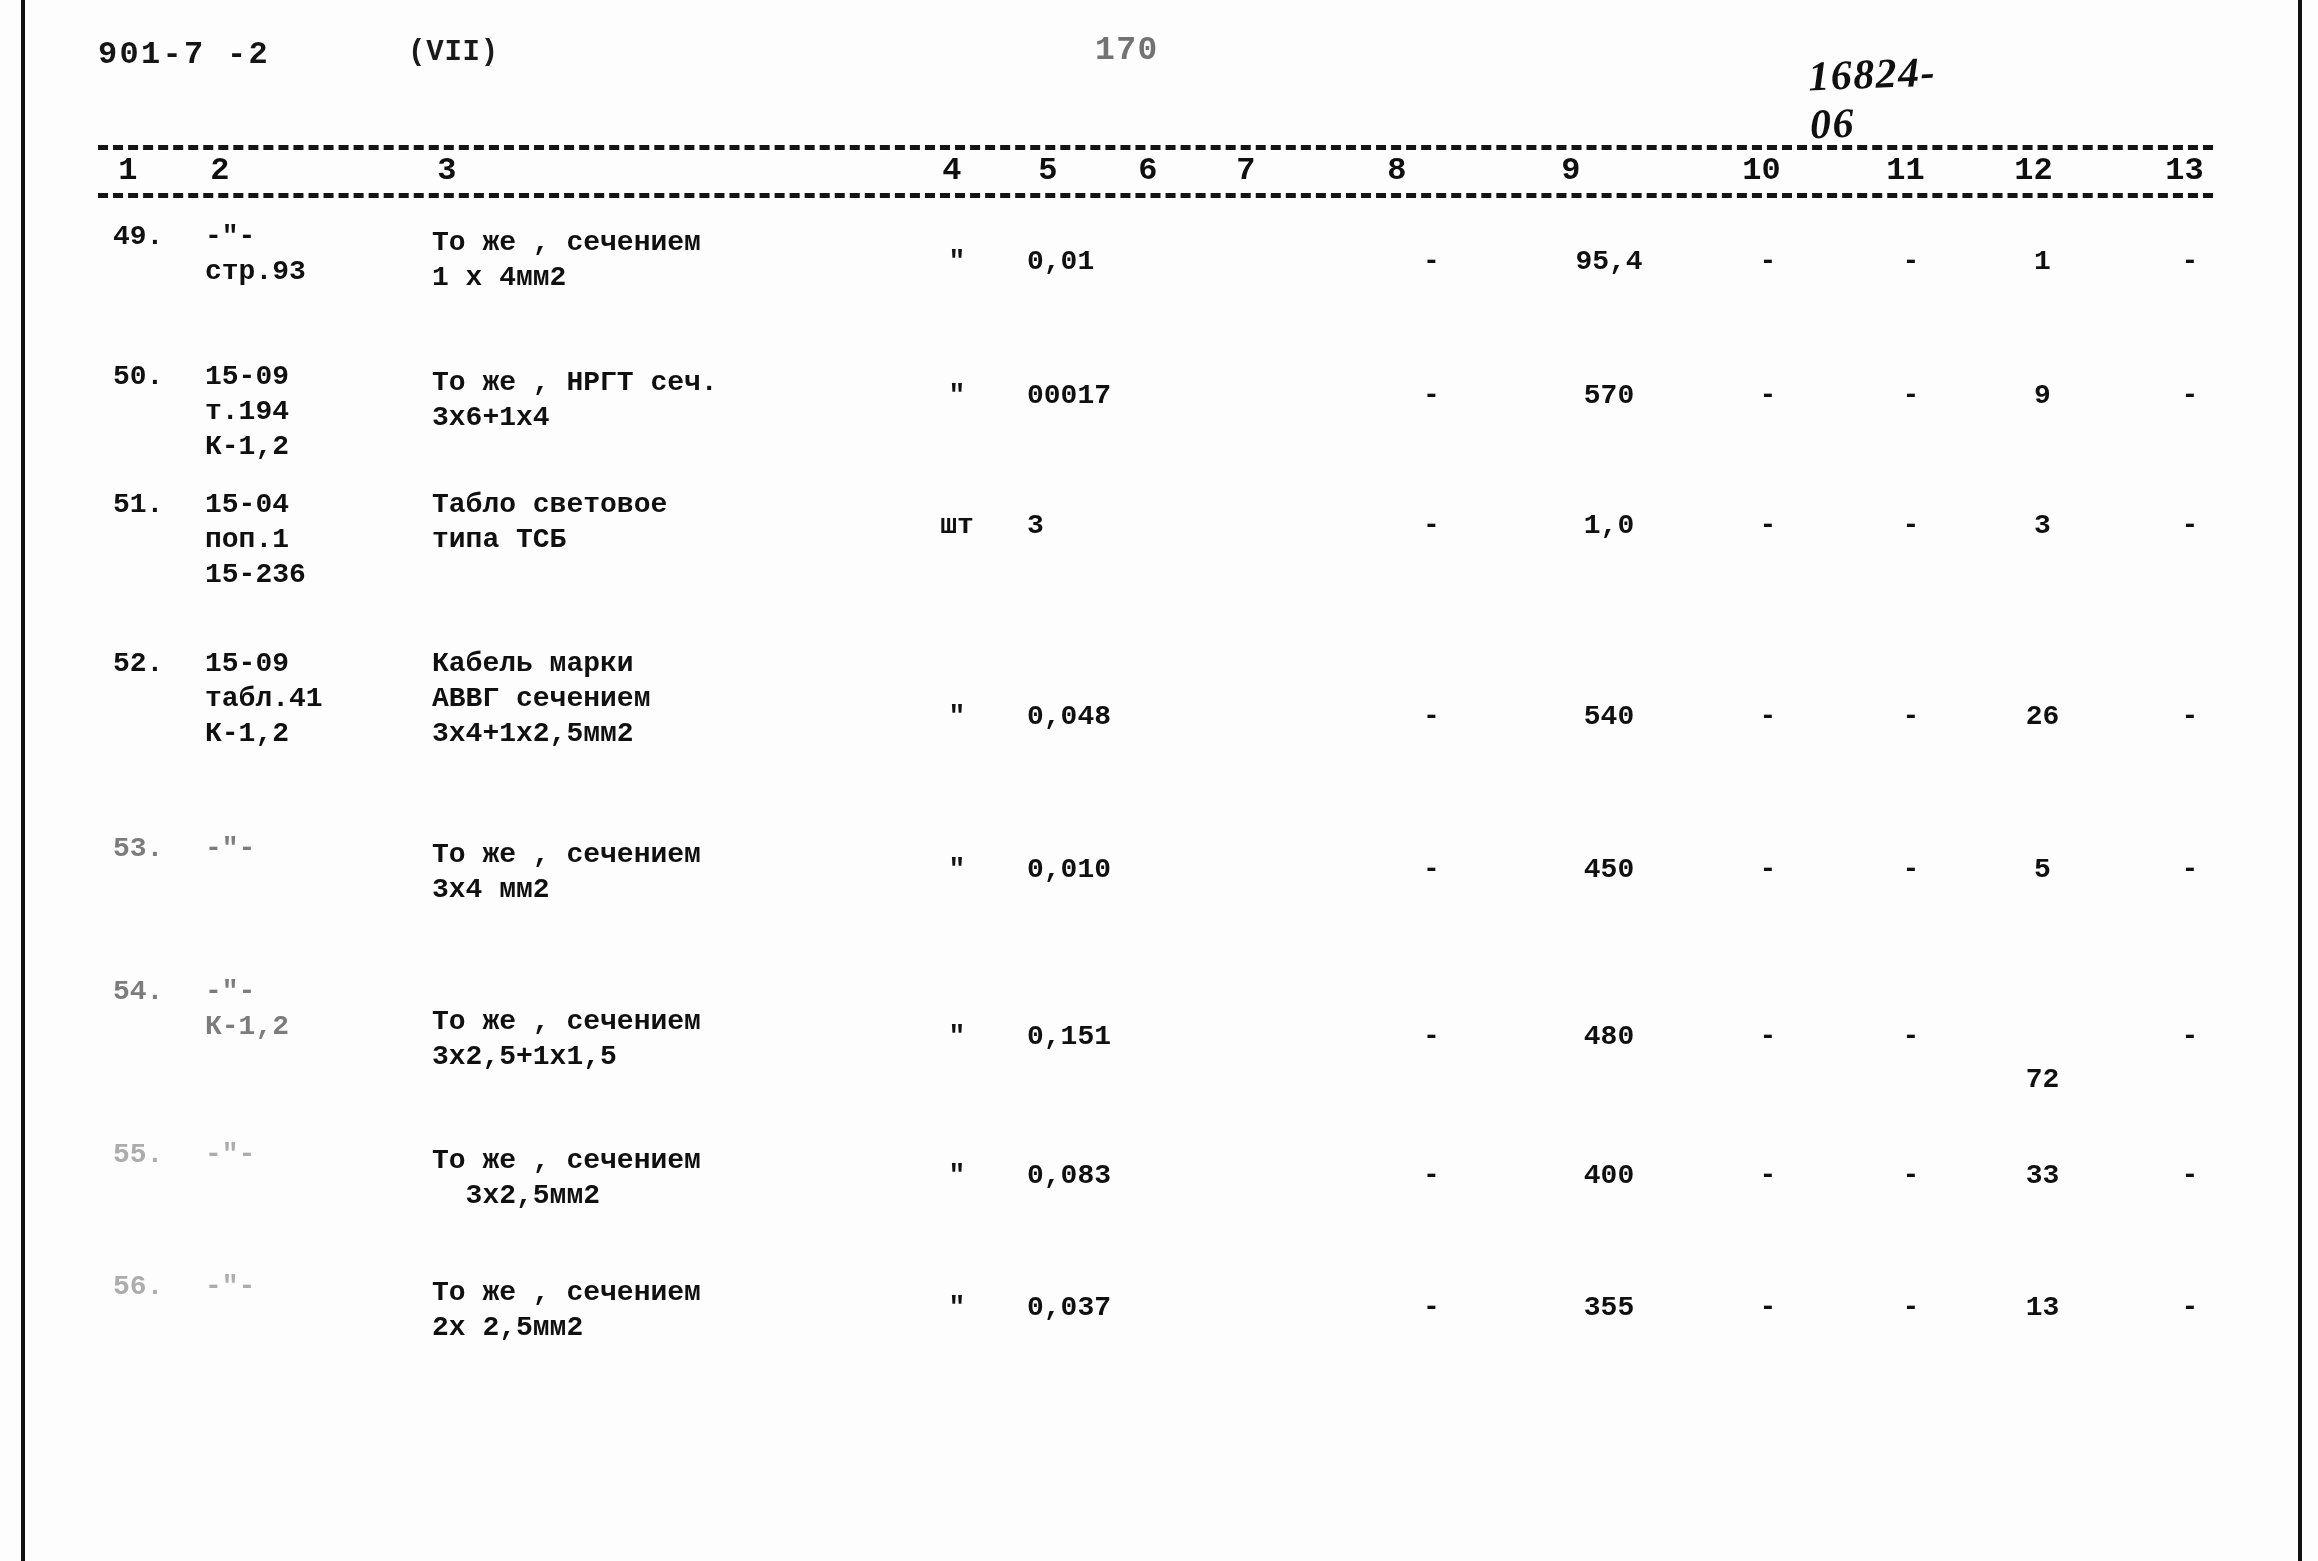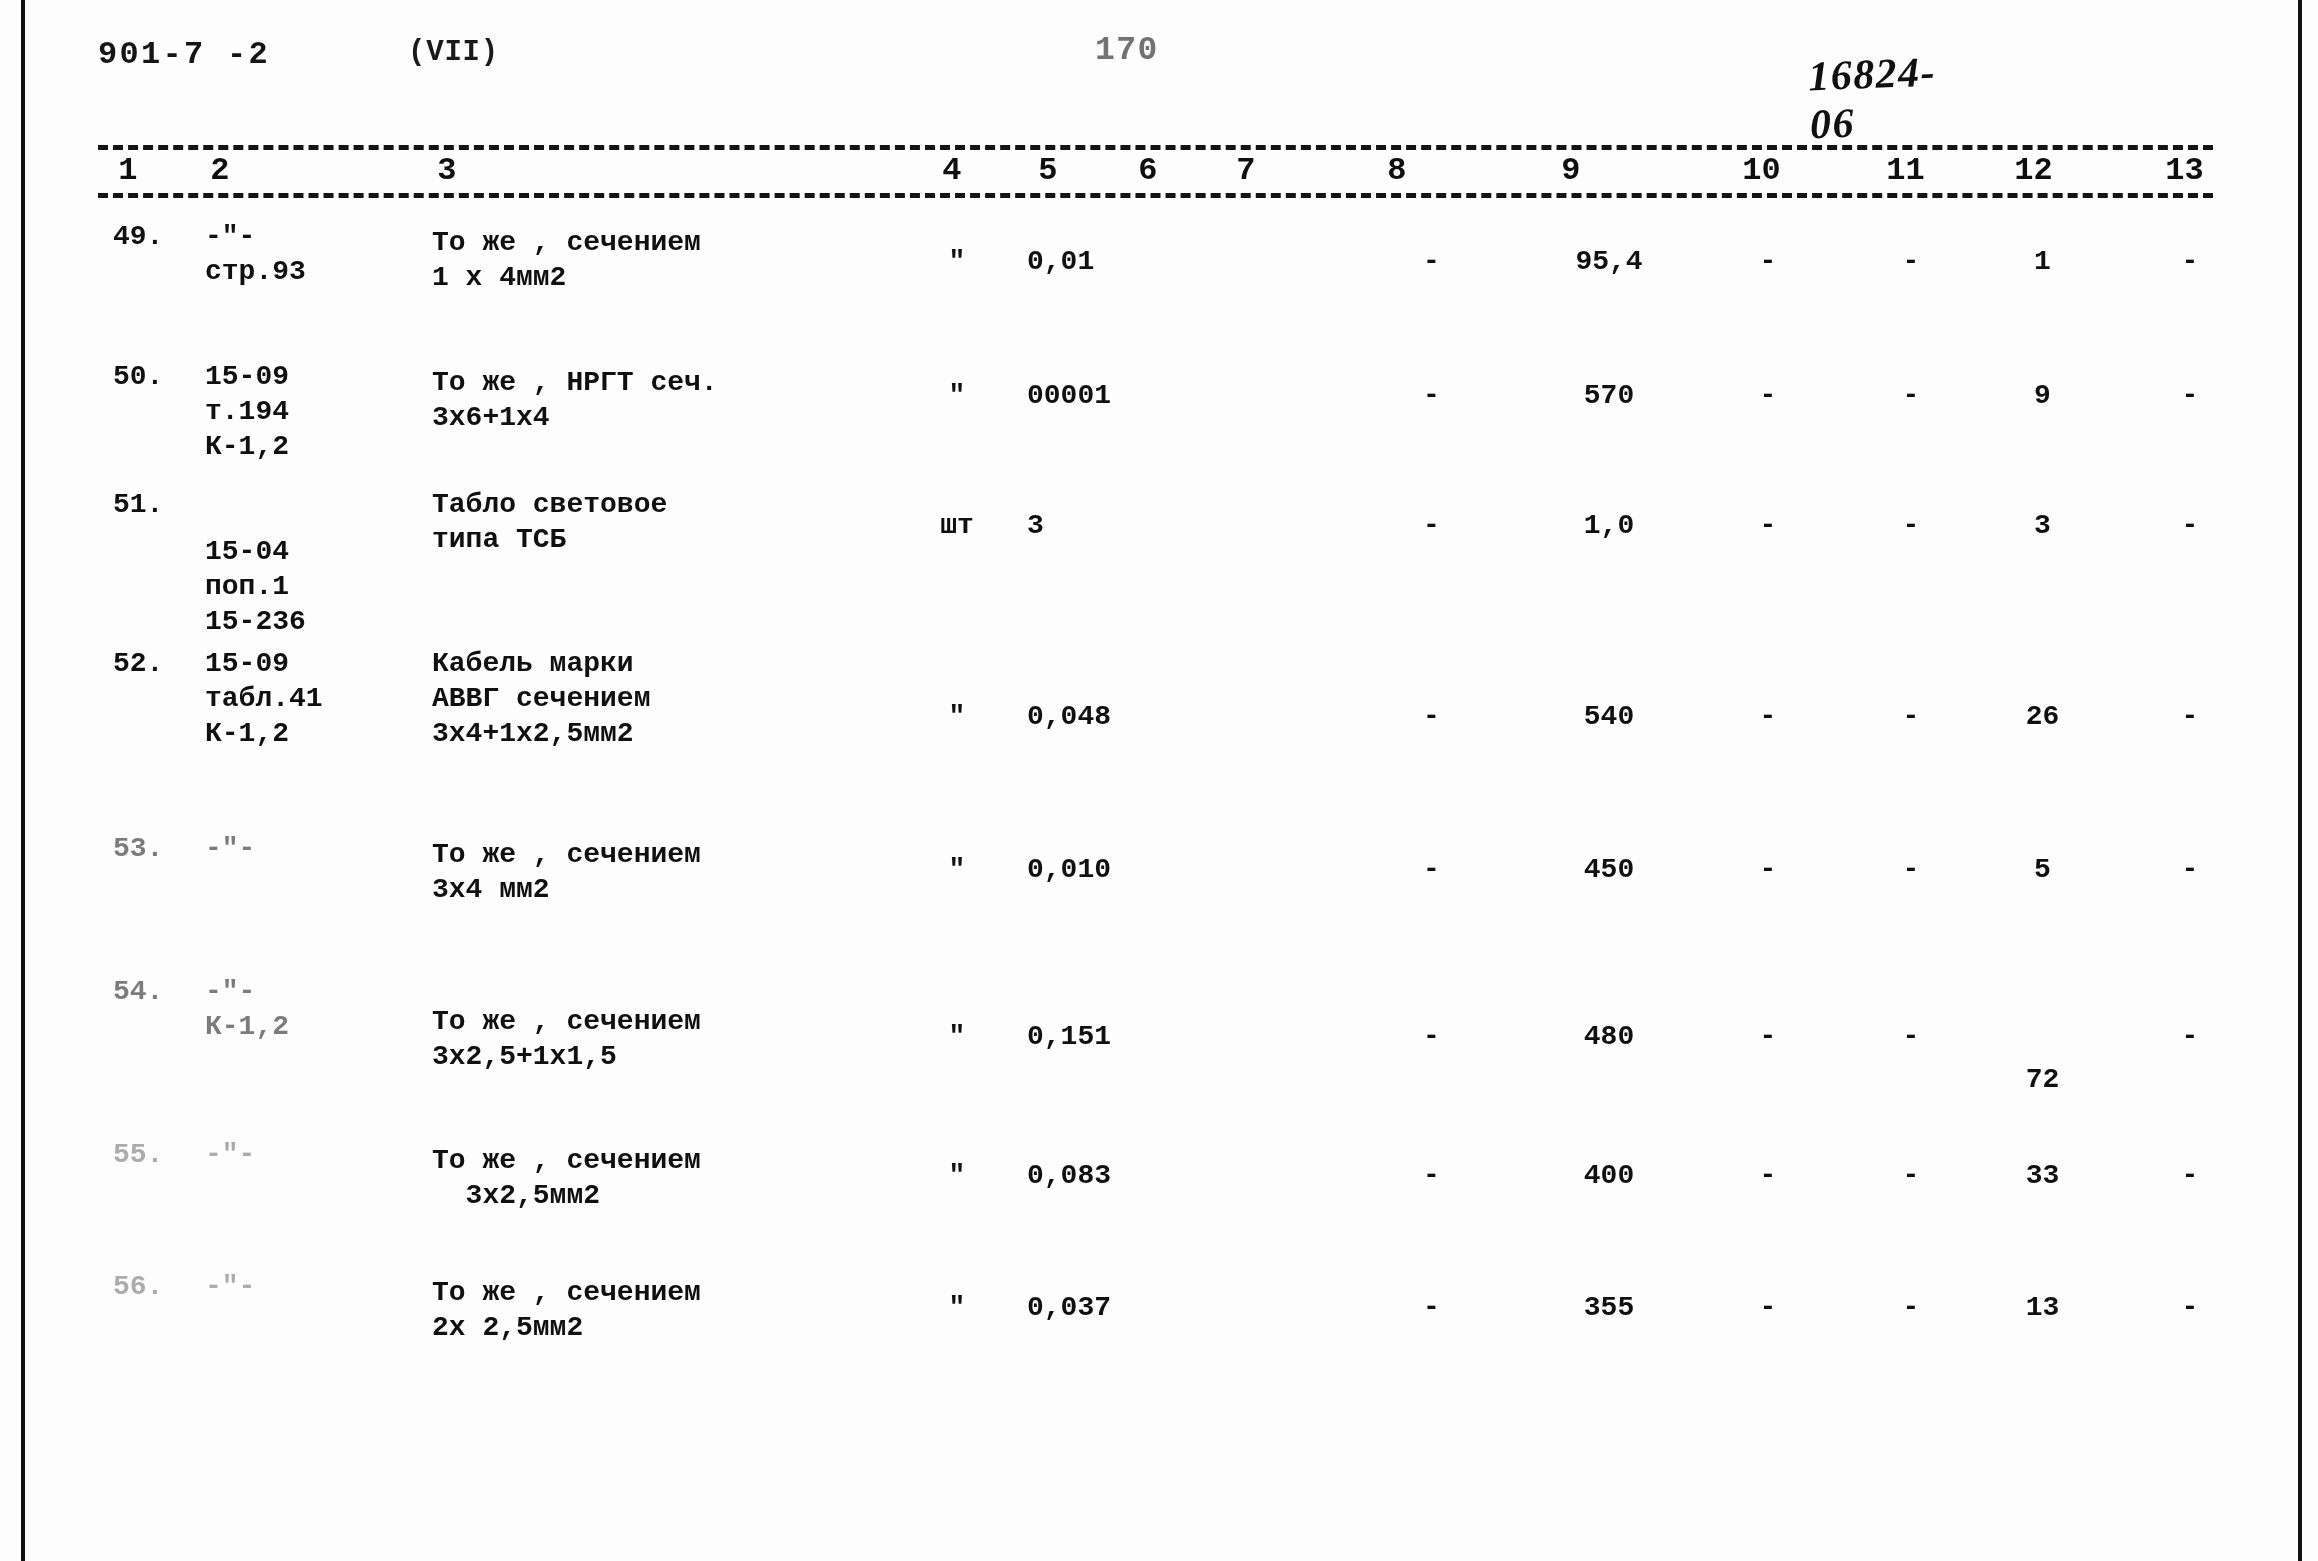--- a/index.html
+++ b/index.html
@@ -212,33 +212,33 @@
         <div class="cell c-c13" style="top: 25px;">-</div>
       </div>
       <div class="row" style="top: 140px;">
         <div class="cell c-num" style="top: 0px;">50.</div>
         <div class="cell c-ref" style="top: 0px;">15-09
 т.194
 К-1,2</div>
         <div class="cell c-desc" style="top: 6px;">То же , НРГТ сеч.
 3х6+1х4</div>
         <div class="cell c-unit" style="top: 19px;">"</div>
-        <div class="cell c-qty" style="top: 19px;">00001</div>
+        <div class="cell c-qty" style="top: 19px;">00017</div>
         <div class="cell c-c6" style="top: 19px;"></div>
         <div class="cell c-c7" style="top: 19px;"></div>
         <div class="cell c-c8" style="top: 19px;">-</div>
         <div class="cell c-c9" style="top: 19px;">570</div>
         <div class="cell c-c10" style="top: 19px;">-</div>
         <div class="cell c-c11" style="top: 19px;">-</div>
         <div class="cell c-c12" style="top: 19px;">9</div>
         <div class="cell c-c13" style="top: 19px;">-</div>
       </div>
       <div class="row" style="top: 268px;">
         <div class="cell c-num" style="top: 0px;">51.</div>
-        <div class="cell c-ref" style="top: 0px; margin-top: 47px;">15-04
+        <div class="cell c-ref" style="top: 0px;">15-04
 поп.1
 15-236</div>
         <div class="cell c-desc" style="top: 0px;">Табло световое
 типа ТСБ</div>
         <div class="cell c-unit" style="top: 21px;">шт</div>
         <div class="cell c-qty" style="top: 21px;">3</div>
         <div class="cell c-c6" style="top: 21px;"></div>
         <div class="cell c-c7" style="top: 21px;"></div>
         <div class="cell c-c8" style="top: 21px;">-</div>
         <div class="cell c-c9" style="top: 21px;">1,0</div>

